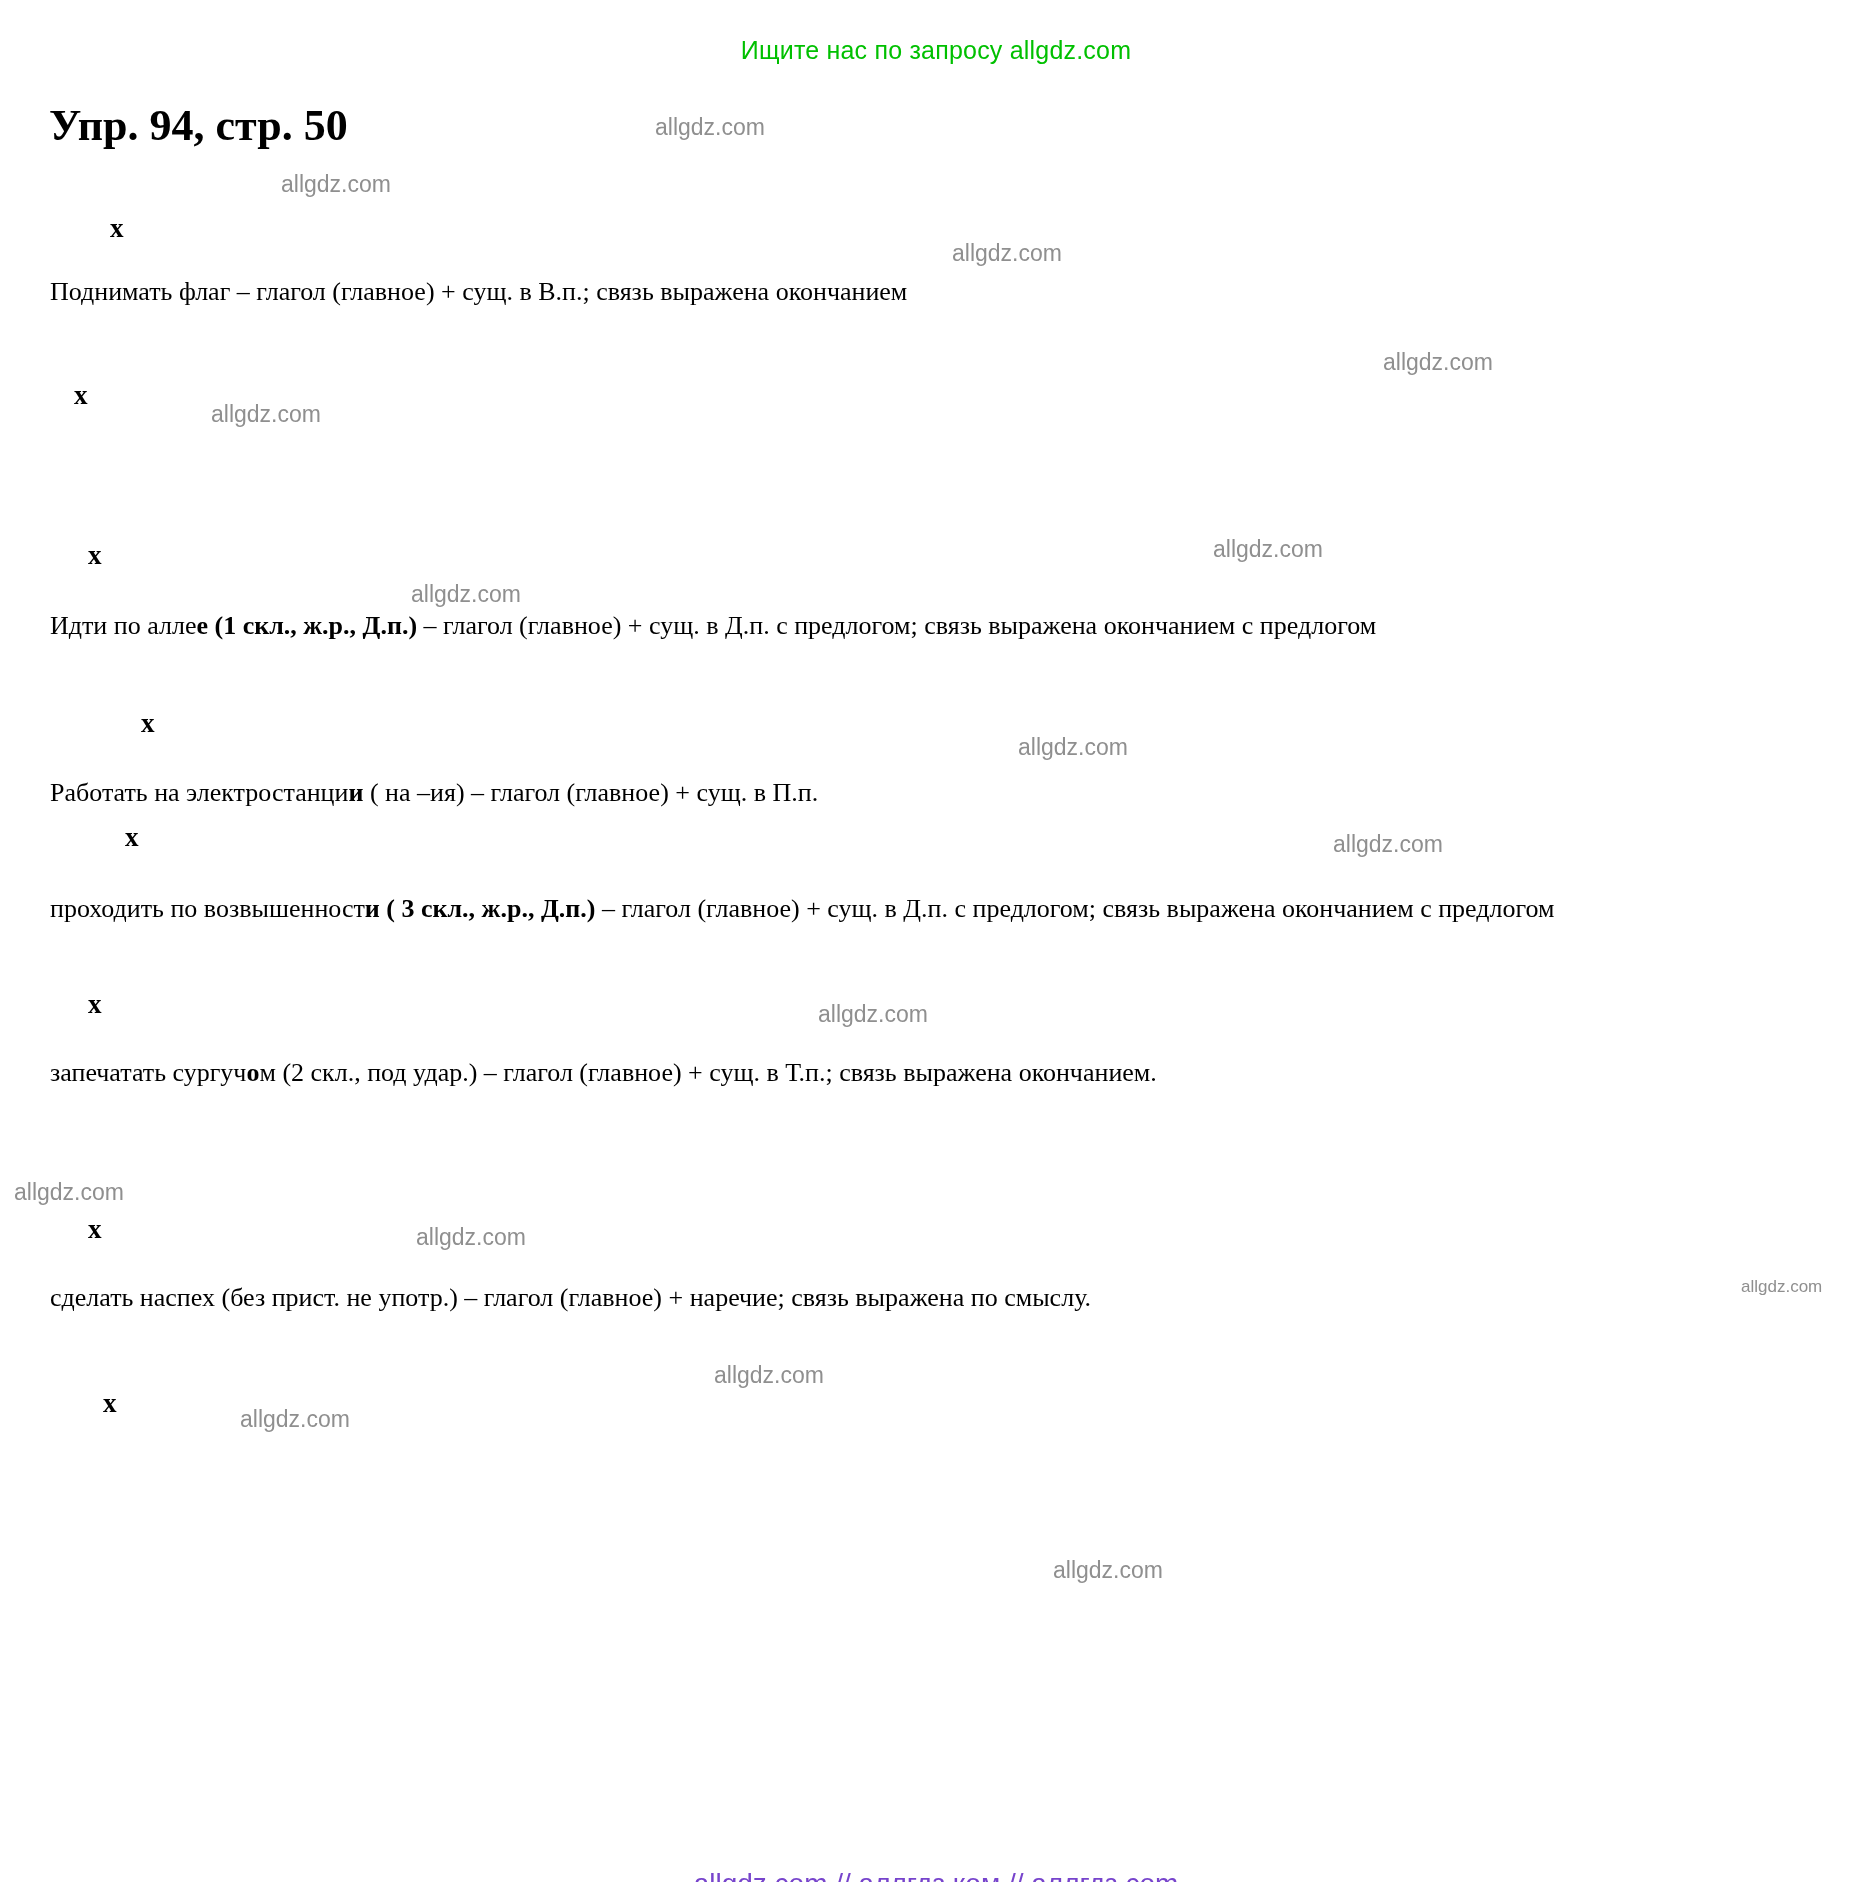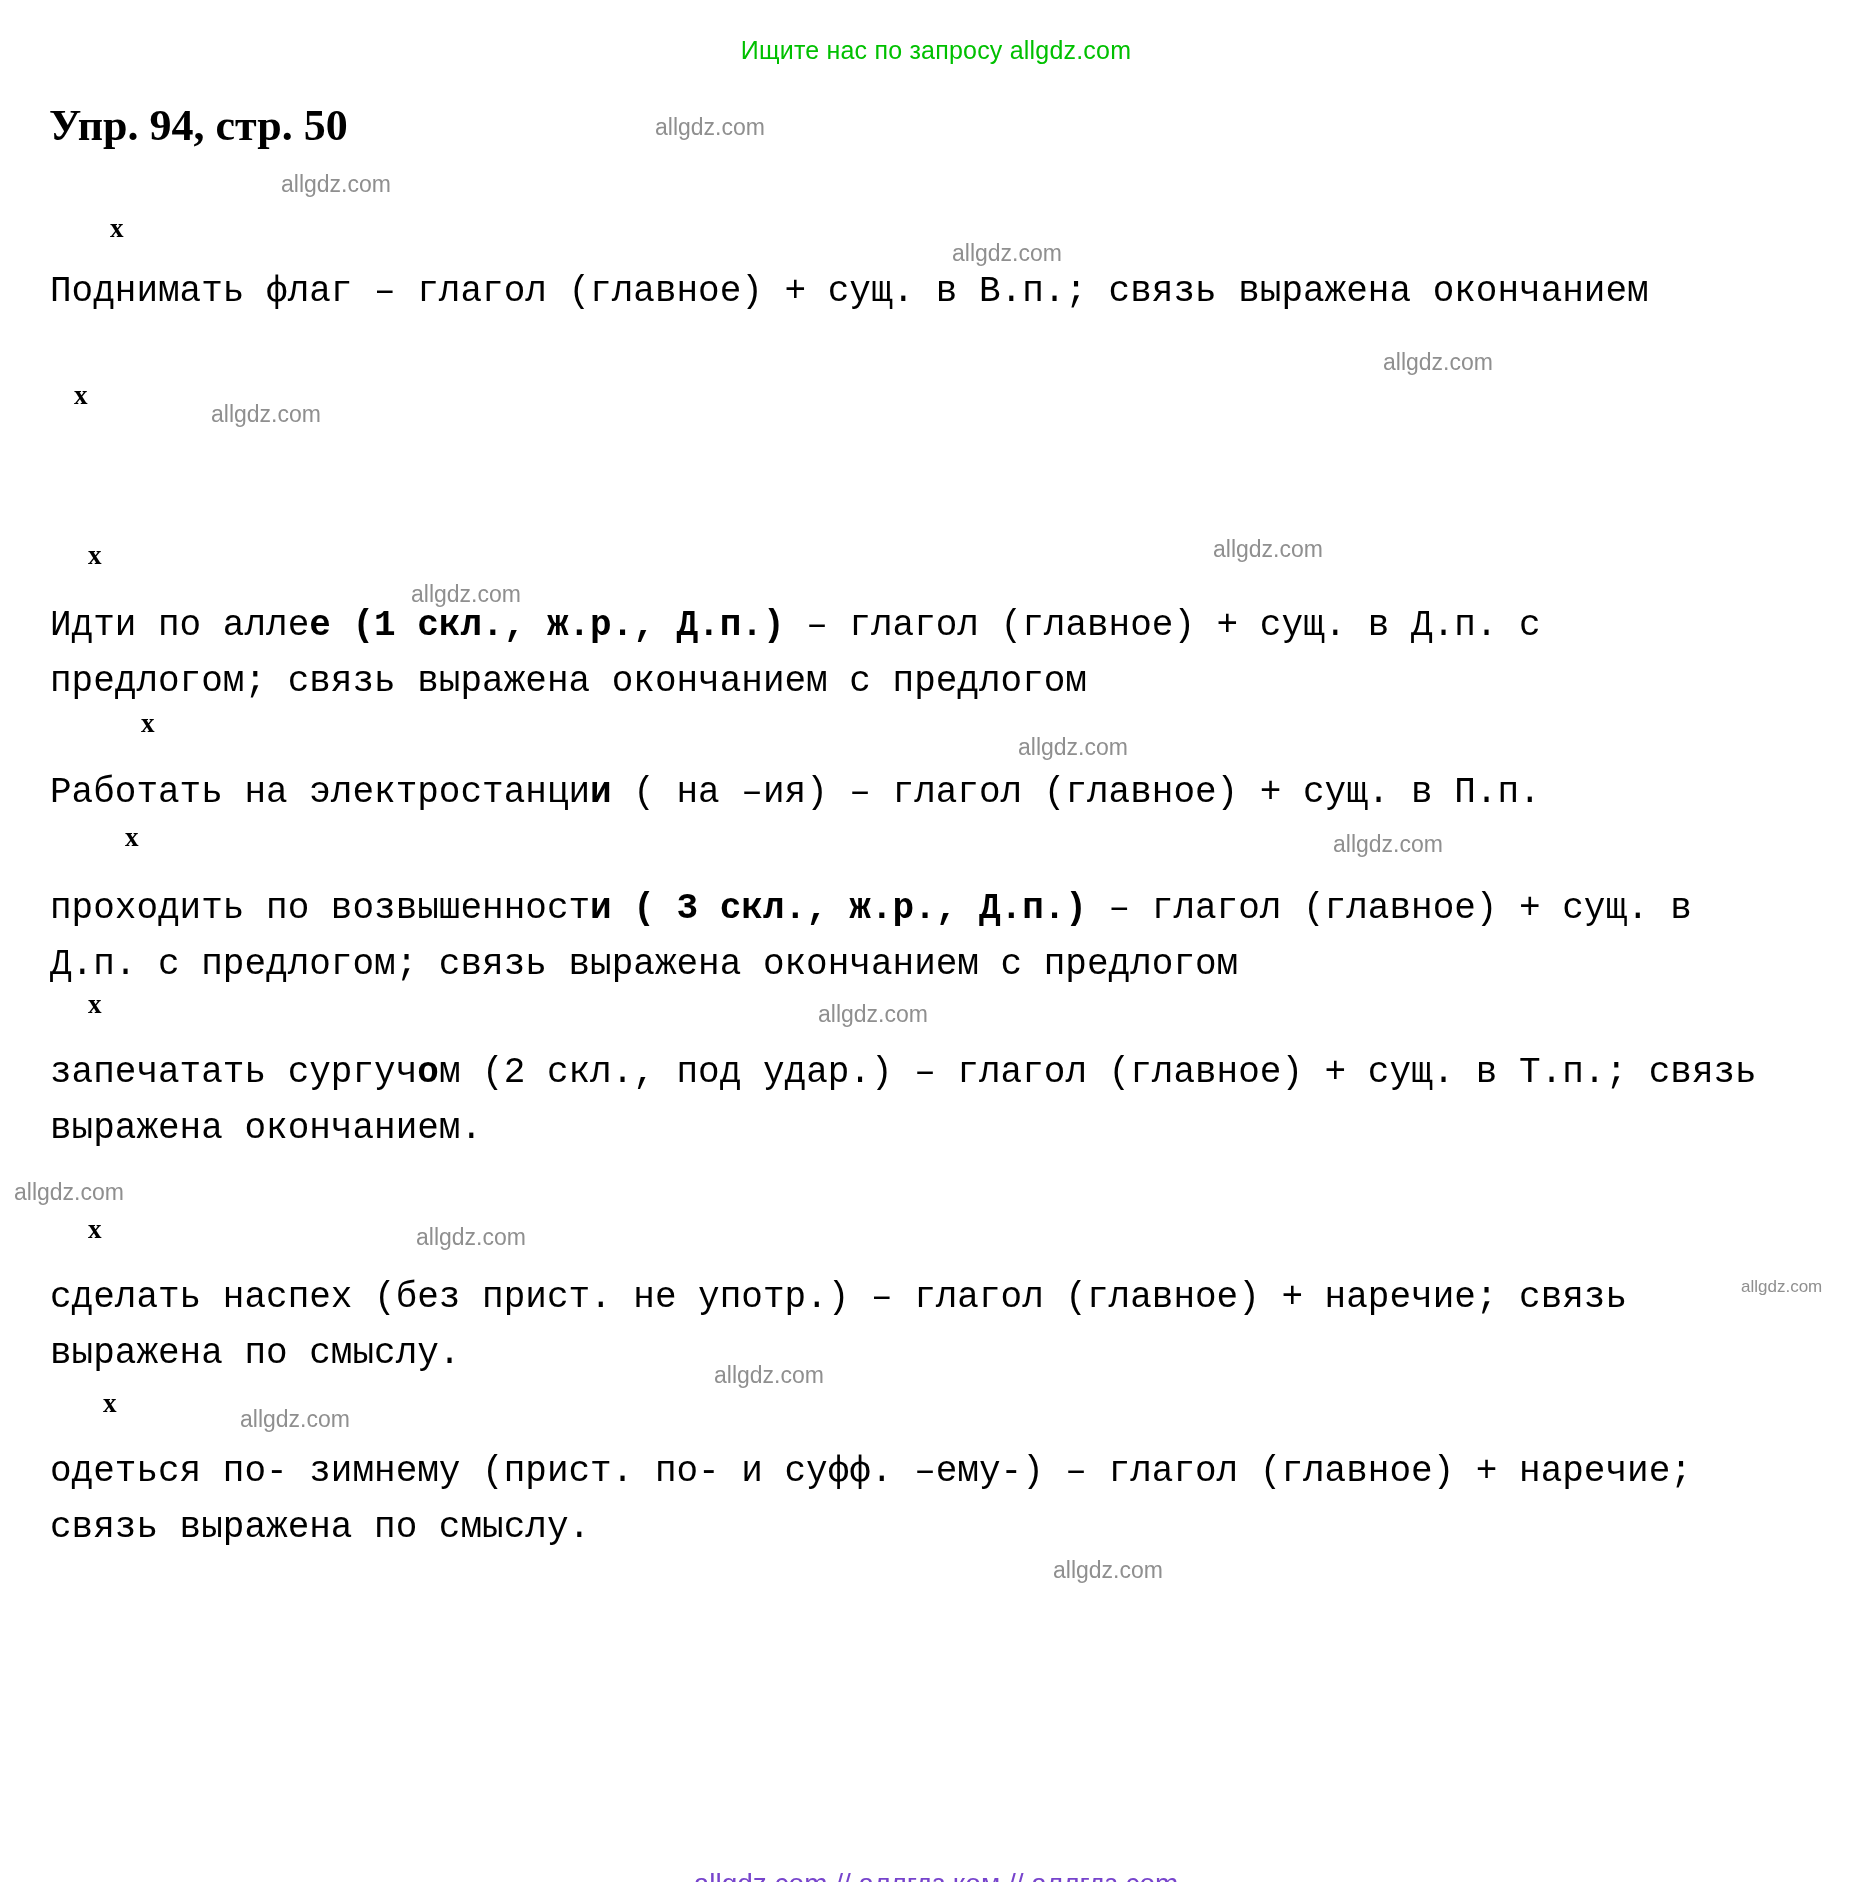--- a/index.html
+++ b/index.html
@@ -51,23 +51,23 @@
     font-size: 17px;
   }
   .xmark {
     position: absolute;
     font-family: "Liberation Serif", serif;
     font-size: 27px;
     font-weight: bold;
   }
   .para {
     position: absolute;
-    font-size: 36px;
+    font-size: 26px;
     line-height: 56px;
-    font-family: Liberation Mono, monospace;
+    font-family: Liberation Serif, serif;
     width: 1730px;
   }
   .para b {
     font-weight: bold;
   }
   .bottom-bar {
     position: absolute;
     left: 0;
     top: 1836px;
     width: 1872px;
@@ -113,17 +113,16 @@
       <div class="wm" style="left: 240px; top: 1374px;">allgdz.com</div>
       <div class="wm" style="left: 1053px; top: 1525px;">allgdz.com</div>
     </div>
 
   <div class="para" id="p1" style="left:50px; top:232px; width:1700px;"><span>Поднимать флаг – глагол (главное) + сущ. в В.п.; связь выражена окончанием</span></div>
   <div class="para" id="p3" style="left:50px; top:566px; width:1700px;"><span>Идти по алле</span><b>е (1 скл., ж.р., Д.п.)</b><span> – глагол (главное) + сущ. в Д.п. с предлогом; связь выражена окончанием с предлогом</span></div>
   <div class="para" id="p4" style="left:50px; top:733px; width:1760px;"><span>Работать на электростанци</span><b>и</b><span>  ( на –ия) – глагол (главное) + сущ. в П.п.</span></div>
   <div class="para" id="p5" style="left:50px; top:849px; width:1740px;"><span>проходить по возвышенност</span><b>и ( 3 скл., ж.р., Д.п.)</b><span> – глагол (главное) + сущ. в Д.п. с предлогом; связь выражена окончанием с предлогом</span></div>
   <div class="para" id="p6" style="left:50px; top:1013px; width:1780px;"><span>запечатать сургуч</span><b>о</b><span>м (2 скл., под удар.) – глагол (главное) + сущ. в Т.п.; связь выражена окончанием.</span></div>
   <div class="para" id="p7" style="left:50px; top:1238px; width:1690px;"><span>сделать наспех (без прист. не употр.) – глагол (главное) + наречие; связь выражена по смыслу.</span></div>
-  <div class="para" id="p8" style="left:50px; top:1412px; width:1740px;"><span>одеться по- зимнему (прист. по- и суфф. –ему-) – глагол (главное) + наречие; связь выражена по смыслу.</span></div>
 
   <div class="bottom-bar">allgdz com  //  аллгдз ком  //  аллгдз com</div>
 
 </div>
 
 </body></html>

